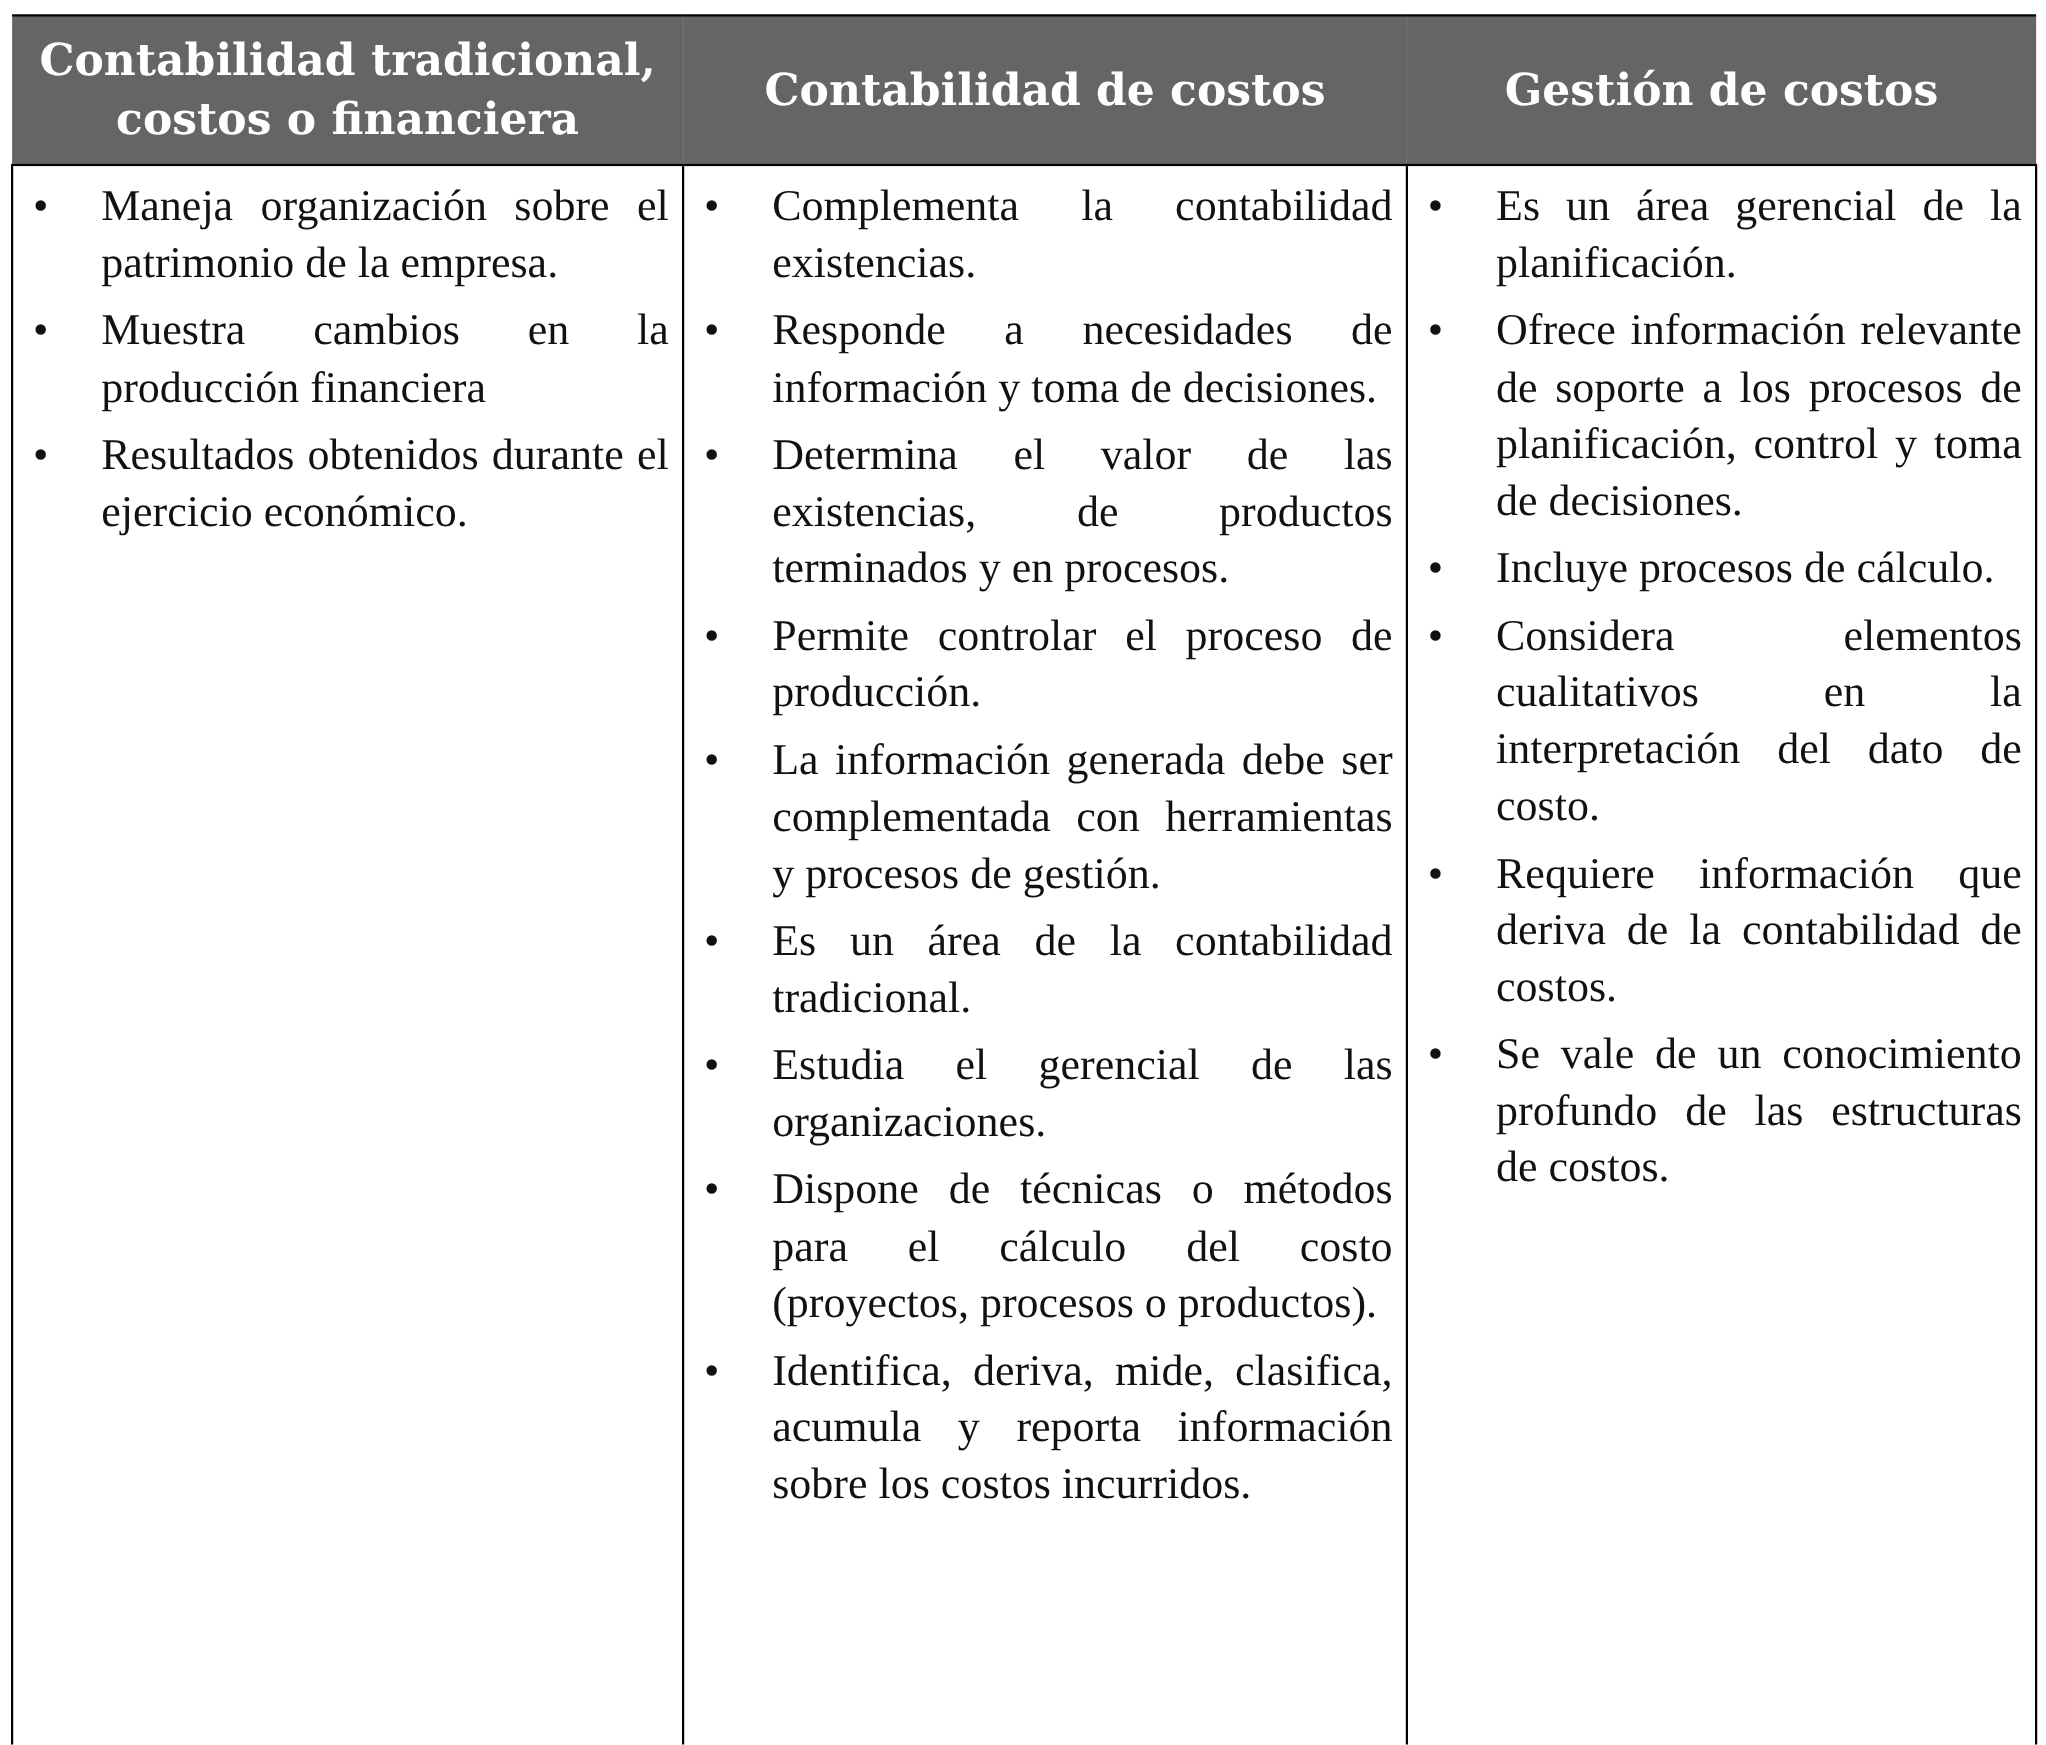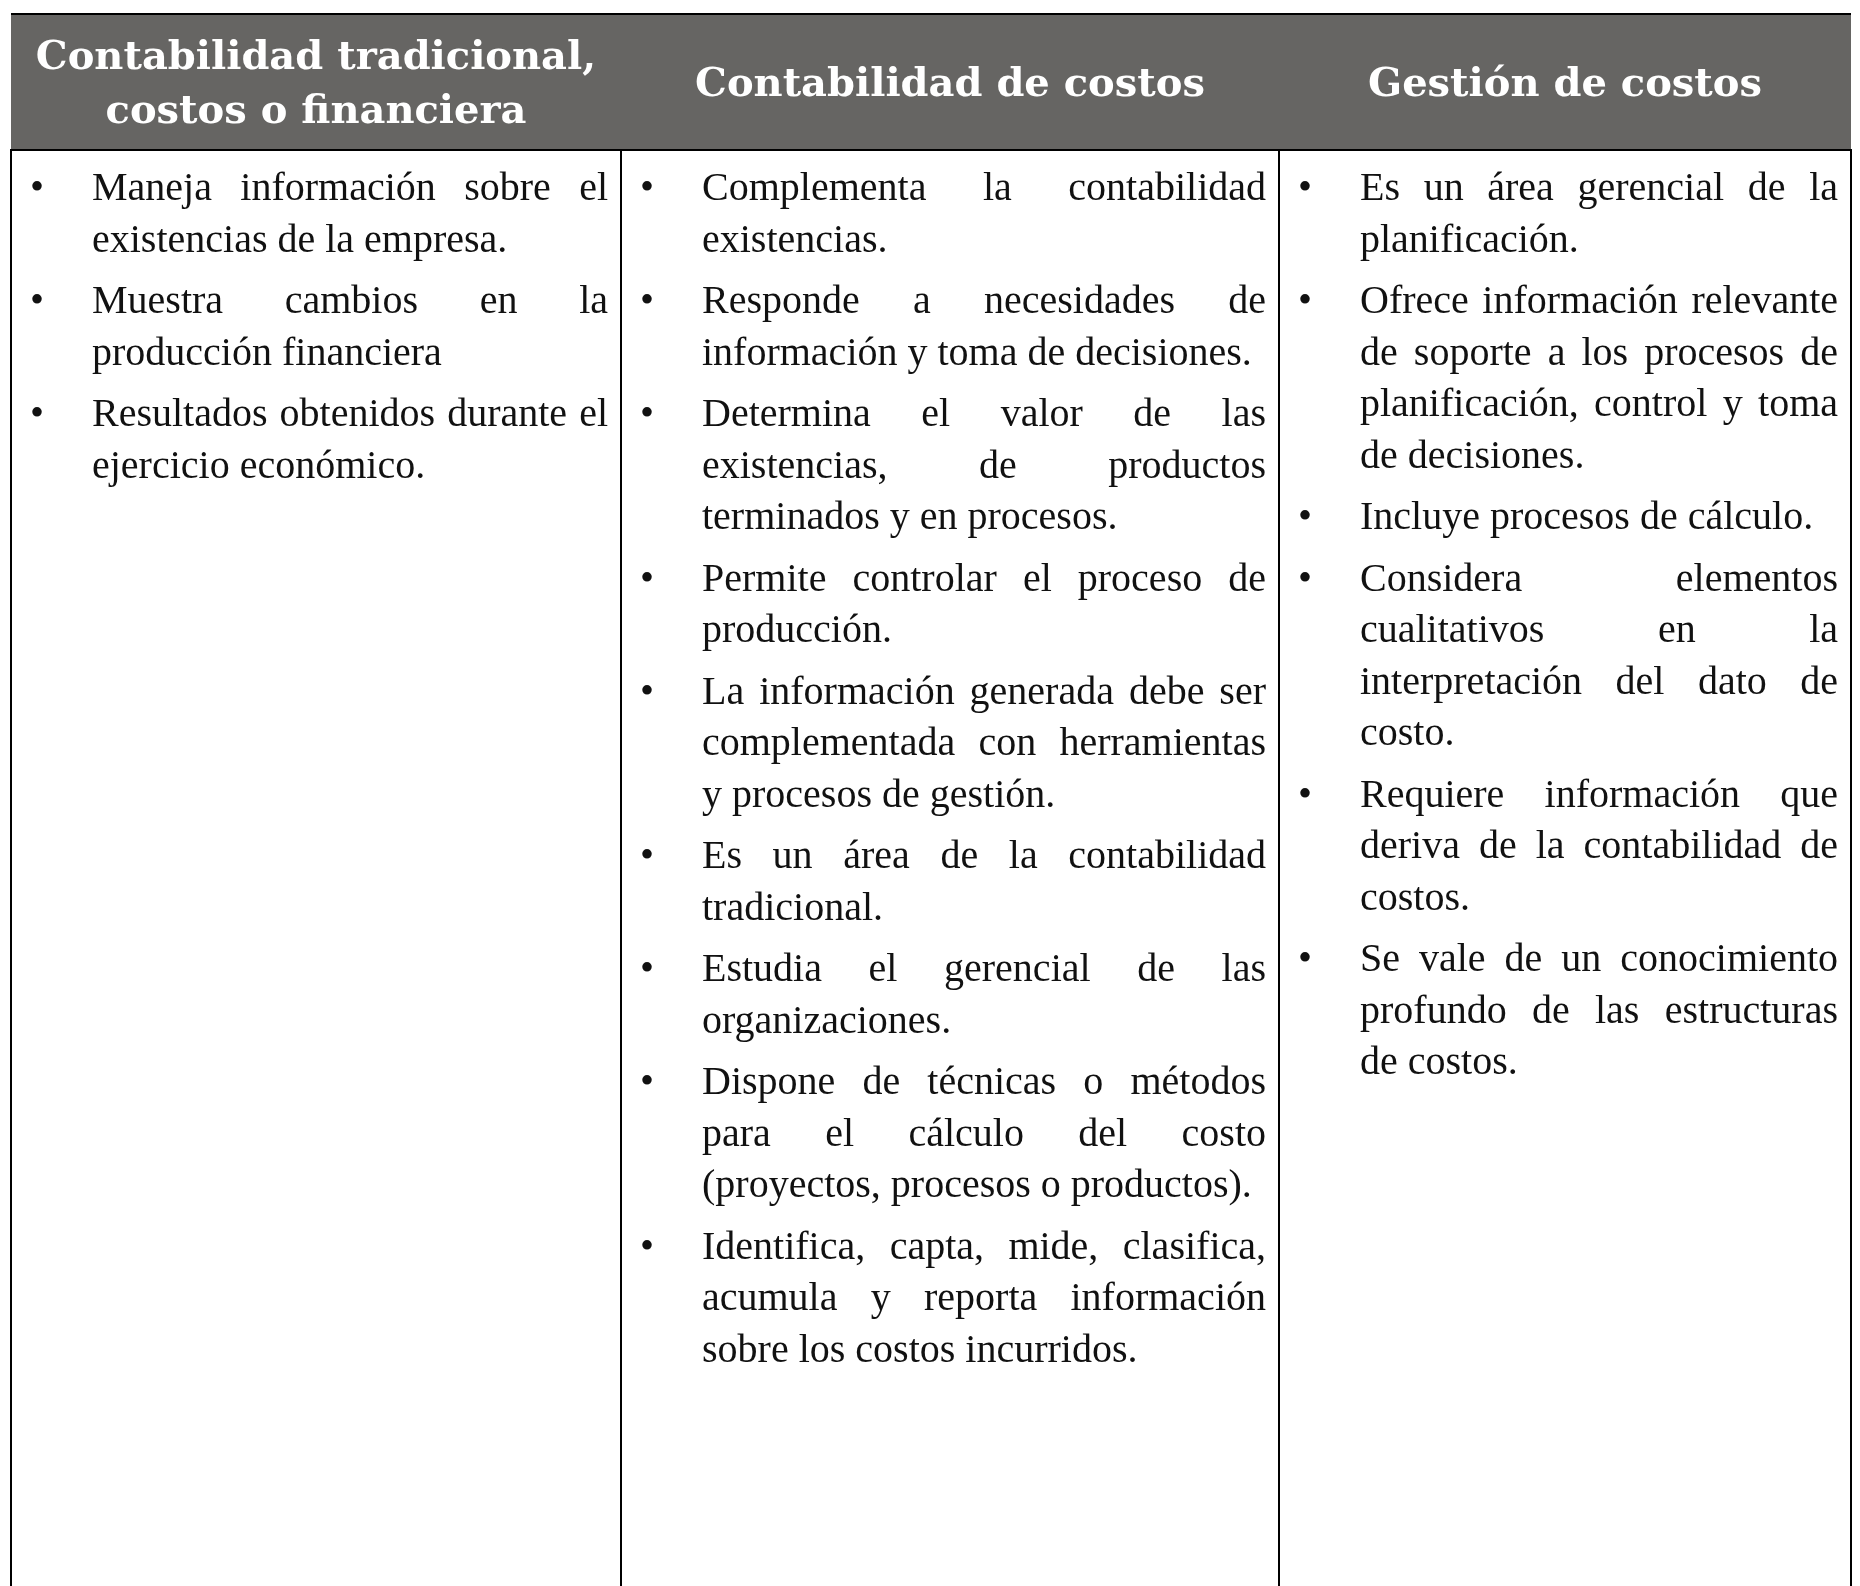--- a/index.html
+++ b/index.html
@@ -41,36 +41,36 @@
       <tr>
         <th>Contabilidad tradicional, costos o financiera</th>
         <th>Contabilidad de costos</th>
         <th>Gestión de costos</th>
       </tr>
     </thead>
     <tbody>
       <tr class="body-row">
         <td>
           <ul>
-            <li><span class="bullet">•</span><span>Maneja información sobre el existencias de la empresa.</span></li>
+            <li><span class="bullet">•</span><span>Maneja organización sobre el patrimonio de la empresa.</span></li>
             <li><span class="bullet">•</span><span>Muestra cambios en la producción financiera</span></li>
             <li><span class="bullet">•</span><span>Resultados obtenidos durante el ejercicio económico.</span></li>
           </ul>
         </td>
         <td>
           <ul>
             <li><span class="bullet">•</span><span>Complementa la contabilidad existencias.</span></li>
             <li><span class="bullet">•</span><span>Responde a necesidades de información y toma de decisiones.</span></li>
             <li><span class="bullet">•</span><span>Determina el valor de las existencias, de productos terminados y en procesos.</span></li>
             <li><span class="bullet">•</span><span>Permite controlar el proceso de producción.</span></li>
             <li><span class="bullet">•</span><span>La información generada debe ser complementada con herramientas y procesos de gestión.</span></li>
             <li><span class="bullet">•</span><span>Es un área de la contabilidad tradicional.</span></li>
             <li><span class="bullet">•</span><span>Estudia el gerencial de las organizaciones.</span></li>
             <li><span class="bullet">•</span><span>Dispone de técnicas o métodos para el cálculo del costo (proyectos, procesos o productos).</span></li>
-            <li><span class="bullet">•</span><span>Identifica, capta, mide, clasifica, acumula y reporta información sobre los costos incurridos.</span></li>
+            <li><span class="bullet">•</span><span>Identifica, deriva, mide, clasifica, acumula y reporta información sobre los costos incurridos.</span></li>
           </ul>
         </td>
         <td>
           <ul>
             <li><span class="bullet">•</span><span>Es un área gerencial de la planificación.</span></li>
             <li><span class="bullet">•</span><span>Ofrece información relevante de soporte a los procesos de planificación, control y toma de decisiones.</span></li>
             <li><span class="bullet">•</span><span>Incluye procesos de cálculo.</span></li>
             <li><span class="bullet">•</span><span>Considera elementos cualitativos en la interpretación del dato de costo.</span></li>
             <li><span class="bullet">•</span><span>Requiere información que deriva de la contabilidad de costos.</span></li>
             <li><span class="bullet">•</span><span>Se vale de un conocimiento profundo de las estructuras de costos.</span></li>

